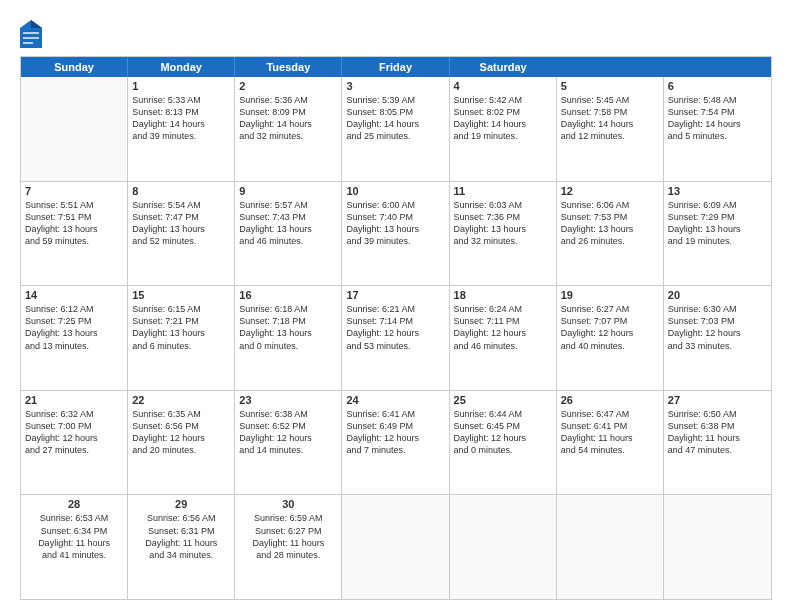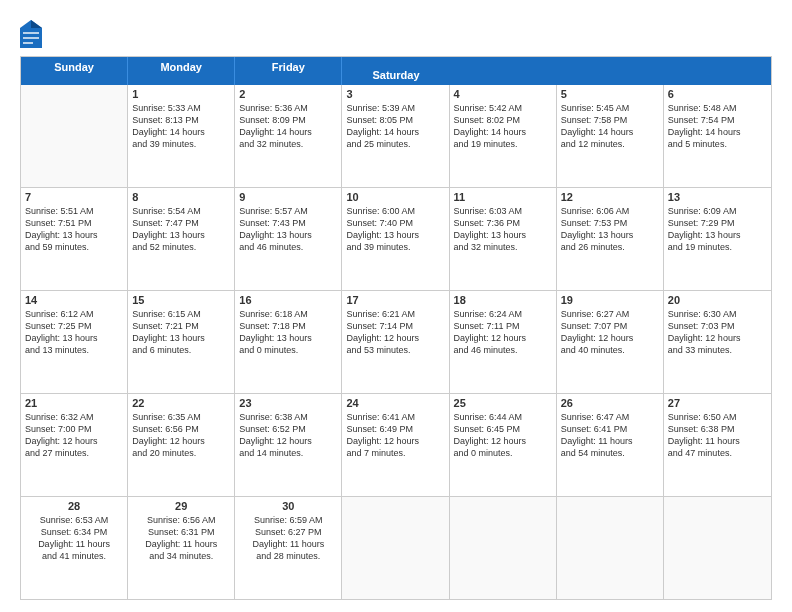--- a/index.html
+++ b/index.html
@@ -66,21 +66,21 @@
       background: #1a6dc0;
     }
     .cal-header-cell {
       color: #fff;
       font-size: 11px;
       font-weight: bold;
       text-align: center;
       padding: 4px 2px;
       border-right: 1px solid #3a8de0;
     }
-    .cal-header-cell:last-child { border-right: none; margin-top: 8px; }
+    .cal-header-cell:last-child { border-right: none; }
     .cal-body {
       flex: 1;
       display: flex;
       flex-direction: column;
     }
     .cal-row {
       display: grid;
       grid-template-columns: repeat(7, 1fr);
       flex: 1;
       border-bottom: 1px solid #ccc;
@@ -129,20 +129,21 @@
     <div class="title-block">
       <div class="month-title"></div>
       <div class="location"></div>
     </div>
   </div>
 
   <div class="calendar">
     <div class="cal-header" id="cal-header-row">
         <div class="cal-header-cell">Sunday</div>
         <div class="cal-header-cell">Monday</div>
+        <div class="cal-header-cell">Tuesday</div>
         <div class="cal-header-cell">Friday</div>
         <div class="cal-header-cell">Saturday</div>
       </div>
     <div class="cal-body" id="cal-body">
         <div class="cal-row">
           <div class="cal-cell empty"></div>
           <div class="cal-cell">
             <div class="day-num">1</div>
             <div class="cell-line">Sunrise: 5:33 AM</div>
             <div class="cell-line">Sunset: 8:13 PM</div>

